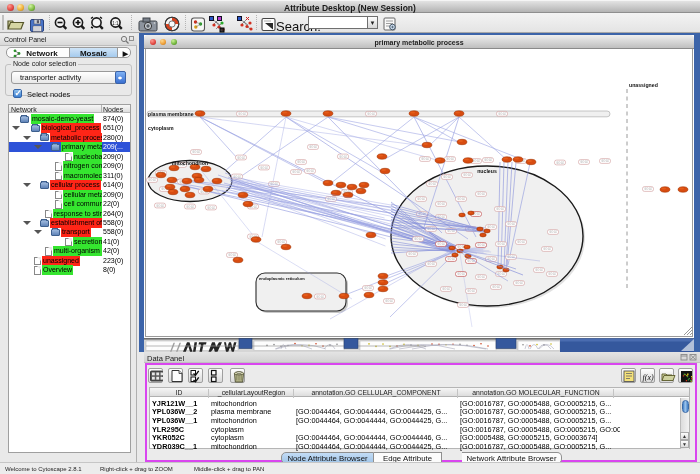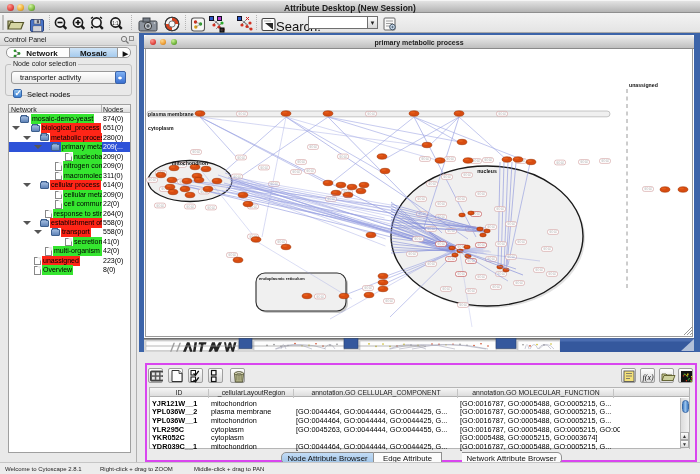--- a/index.html
+++ b/index.html
@@ -799,20 +799,30 @@
         <g stroke="#9a9a9a" stroke-width="1">
           <line x1="684" y1="336" x2="692" y2="328"></line>
           <line x1="687" y1="336" x2="692" y2="331"></line>
           <line x1="690" y1="336" x2="692" y2="334"></line>
         </g>
       </svg>
   </div>
 </div>
 
 <div class="abs" id="dpanel">
+  <div class="abs" id="dphead">
+      <span>Data Panel</span>
+      <svg width="18" height="9" style="position:absolute;right:2px;top:1px">
+        <rect x="1" y="1.5" width="6" height="5.5" fill="none" stroke="#888" stroke-width="0.9"></rect>
+        <line x1="1" y1="3" x2="7" y2="3" stroke="#888" stroke-width="0.9"></line>
+        <rect x="10" y="1.5" width="6" height="5.5" fill="none" stroke="#888" stroke-width="0.9"></rect>
+        <line x1="10.5" y1="2" x2="15.5" y2="6.5" stroke="#888" stroke-width="0.9"></line>
+        <line x1="15.5" y1="2" x2="10.5" y2="6.5" stroke="#888" stroke-width="0.9"></line>
+      </svg>
+    </div>
   <div class="abs" id="dpbody">
     <div class="dbtn" style="left:1px"></div>
       <div class="dbtn" style="left:21px"></div>
       <div class="dbtn" style="left:41px"></div>
       <div class="dbtn" style="left:61px"></div>
       <div class="dbtn" style="left:83px"></div>
       <div class="dbtn" style="left:474px"></div>
       <div class="dbtn" style="left:493px"></div>
       <div class="dbtn" style="left:512px"></div>
       <div class="dbtn" style="left:531px"></div>
@@ -878,26 +888,26 @@
         </div>
       <div class="drow" style="top:27.4px">
           <div class="cid">YPL036W__1</div>
           <div class="creg">mitochondrion</div>
           <div class="ccc">[GO:0044464, GO:0044444, GO:0044425, G...</div>
           <div class="cmf">[GO:0016787, GO:0005488, GO:0005215, G...</div>
         </div>
       <div class="drow" style="top:36.099999999999994px">
           <div class="cid">YLR295C</div>
           <div class="creg">cytoplasm</div>
-          <div class="ccc">[GO:0045263, GO:0044444, GO:0044455, G...</div>
           <div class="cmf">[GO:0016787, GO:0005488, GO:0005215, GO:0003824, G...</div>
         </div>
       <div class="drow" style="top:44.8px">
           <div class="cid">YKR052C</div>
           <div class="creg">cytoplasm</div>
+          <div class="ccc">[GO:0044464, GO:0044444, GO:0044446, G...</div>
           <div class="cmf">[GO:0005488, GO:0005215, GO:0003674]</div>
         </div>
       <div class="drow" style="top:53.5px">
           <div class="cid">YDR039C__1</div>
           <div class="creg">mitochondrion</div>
           <div class="ccc">[GO:0044464, GO:0044444, GO:0044425, G...</div>
           <div class="cmf">[GO:0016787, GO:0005488, GO:0005215, G...</div>
         </div>
       <div id="vsb"></div>
       <div id="vsbthumb"></div>

